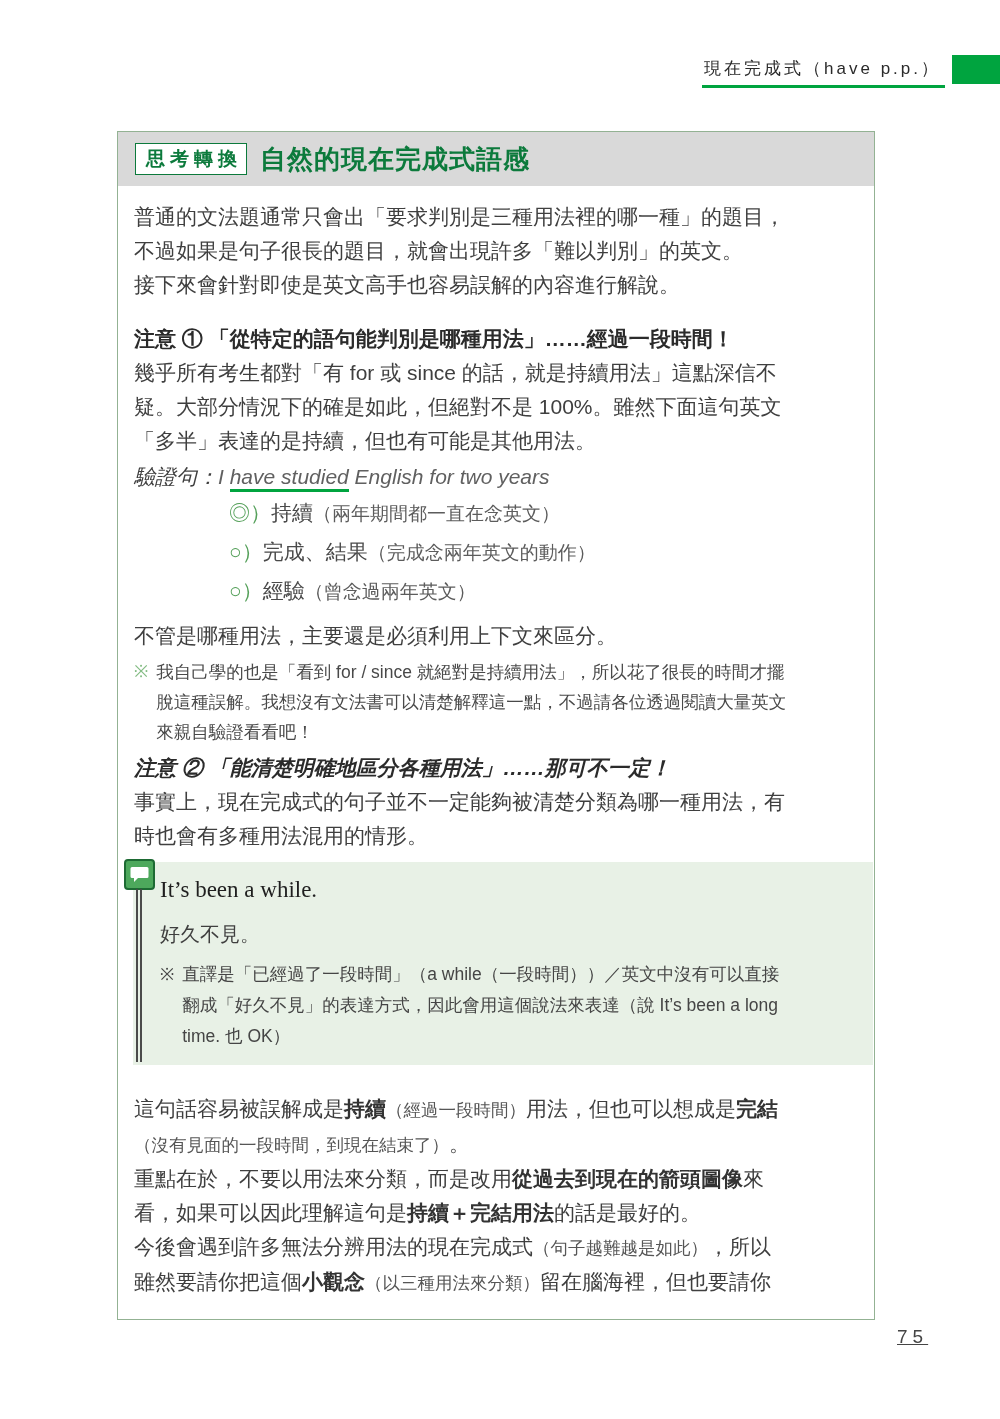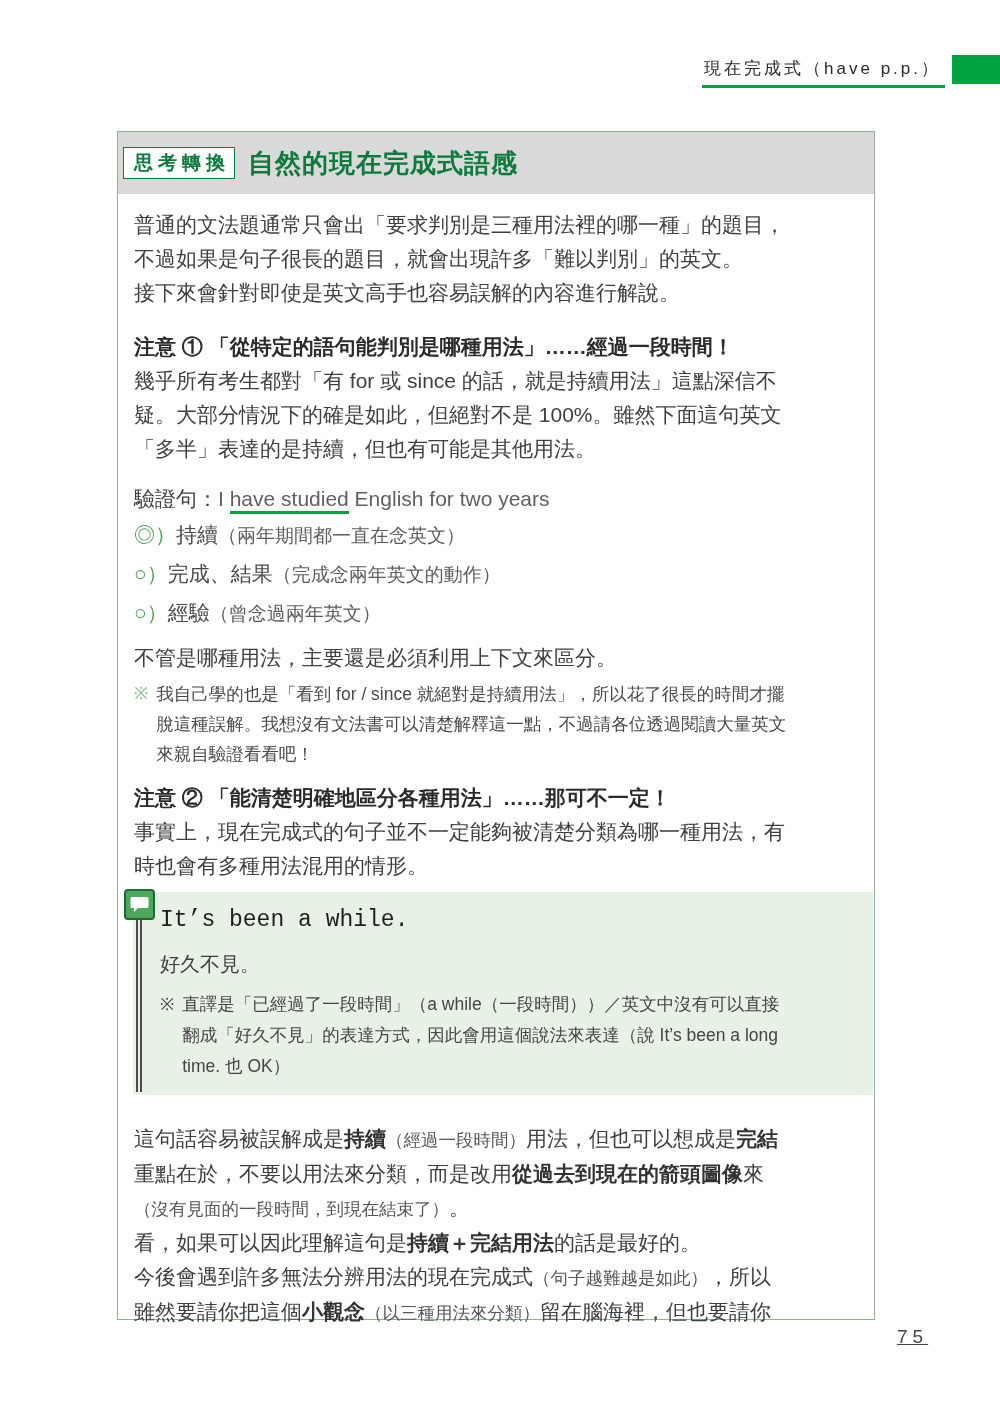--- a/index.html
+++ b/index.html
@@ -28,54 +28,54 @@
   }
 
   
   .content-box {
     position:absolute; left:117px; top:131px;
     width:758px; height:1189px;
     border:1px solid #93b293;
     background:#fff;
   }
   .title-bar {
-    height:62px; background:#d9d9d9;
+    height:54px; background:#d9d9d9;
     display:flex; align-items:center;
-    padding-left:5px;
+    padding-left:17px;
   }
   .badge {
     background:#fff; border:1px solid #0c7a3c; color:#0c7a3c;
     font-weight:bold; font-size:19px; letter-spacing:5px;
     padding:3px 4px 3px 10px; line-height:1.25;
     white-space:nowrap;
   }
   .box-title {
     color:#0c7a3c; font-size:26px; font-weight:bold;
     margin-left:13px; letter-spacing:1px; white-space:nowrap;
   }
 
   .body-area {
     padding:14px 16px 0 16px;
     font-size:21px; line-height:34px; color:#3f3f3f;
   }
   .line { white-space:nowrap; }
   .heading { font-weight:bold; color:#2b2b2b; }
   .mt20 { margin-top:20px; }
-  .mt16 { margin-top:16px; }
-  .mt12 { margin-top:12px; }
+  .mt16 { margin-top:2px;font-style:italic; }
+  .mt12 { margin-top:4px;font-style:italic; }
   .mt8  { margin-top:8px; }
   .sm   { font-size:17.5px; color:#565656; }
   .b    { font-weight:bold; color:#333; }
 
   
   .eng { color:#606060; }
   .u-green {
     border-bottom:3px solid #00a43f; padding-bottom:1px;
   }
-  .opt-row { line-height:38px; white-space:nowrap; }
+  .opt-row { margin-left:95px; line-height:38px; white-space:nowrap; }
   .opt-symbol { color:#55a05a; }
   .opt-term { color:#4a4a4a; }
   .opt-desc { font-size:19px; color:#5c5c5c; }
 
   
   .note {
     display:flex; margin-top:4px;
     font-size:17.5px; line-height:30px; color:#494949;
   }
   .note-mark { color:#82bb82; margin-right:8px; flex:none; font-size:17px; }
@@ -92,21 +92,21 @@
     width:31px; height:31px;
     background:#4da85c; border:2px solid #1d6a33; border-radius:4px;
     display:flex; align-items:center; justify-content:center;
   }
   .pole {
     position:absolute; left:3px; top:27px; bottom:3px;
     width:6px;
     border-left:2px solid #4a4a4a; border-right:2px solid #4a4a4a;
   }
   .ex-english {
-    font-family:Liberation Mono, monospace;
+    font-family:Liberation Serif, serif;
     font-size:23px; color:#1f1f1f; margin-bottom:10px;
   }
   .ex-translation { font-size:20px; color:#3f3f3f; margin-bottom:8px; }
   .ex-note {
     display:flex; font-size:17.5px; line-height:31px; color:#454545;
   }
 
   .closing { margin-top:27px; line-height:34px; }
 
   .page-number {
@@ -189,22 +189,22 @@
         <span>
           <span class="line" style="display:block">直譯是「已經過了一段時間」（a while（一段時間））／英文中沒有可以直接</span>
           <span class="line" style="display:block">翻成「好久不見」的表達方式，因此會用這個說法來表達（說 It’s been a long</span>
           <span class="line" style="display:block">time. 也 OK）</span>
         </span>
       </div>
     </div>
 
     <div class="closing">
       <div class="line"><span>這句話容易被誤解成是</span><span class="b">持續</span><span class="sm">（經過一段時間）</span><span>用法，但也可以想成是</span><span class="b">完結</span></div>
+      <div class="line"><span class="sm">（沒有見面的一段時間，到現在結束了）</span><span>。</span></div>
       <div class="line"><span>重點在於，不要以用法來分類，而是改用</span><span class="b">從過去到現在的箭頭圖像</span><span>來</span></div>
-      <div class="line"><span class="sm">（沒有見面的一段時間，到現在結束了）</span><span>。</span></div>
       <div class="line"><span>看，如果可以因此理解這句是</span><span class="b">持續＋完結用法</span><span>的話是最好的。</span></div>
       <div class="line"><span>今後會遇到許多無法分辨用法的現在完成式</span><span class="sm">（句子越難越是如此）</span><span>，所以</span></div>
       <div class="line"><span>雖然要請你把這個</span><span class="b">小觀念</span><span class="sm">（以三種用法來分類）</span><span>留在腦海裡，但也要請你</span></div>
     </div>
 
   </div>
 </div>
 
 <div class="page-number">75</div>
 

